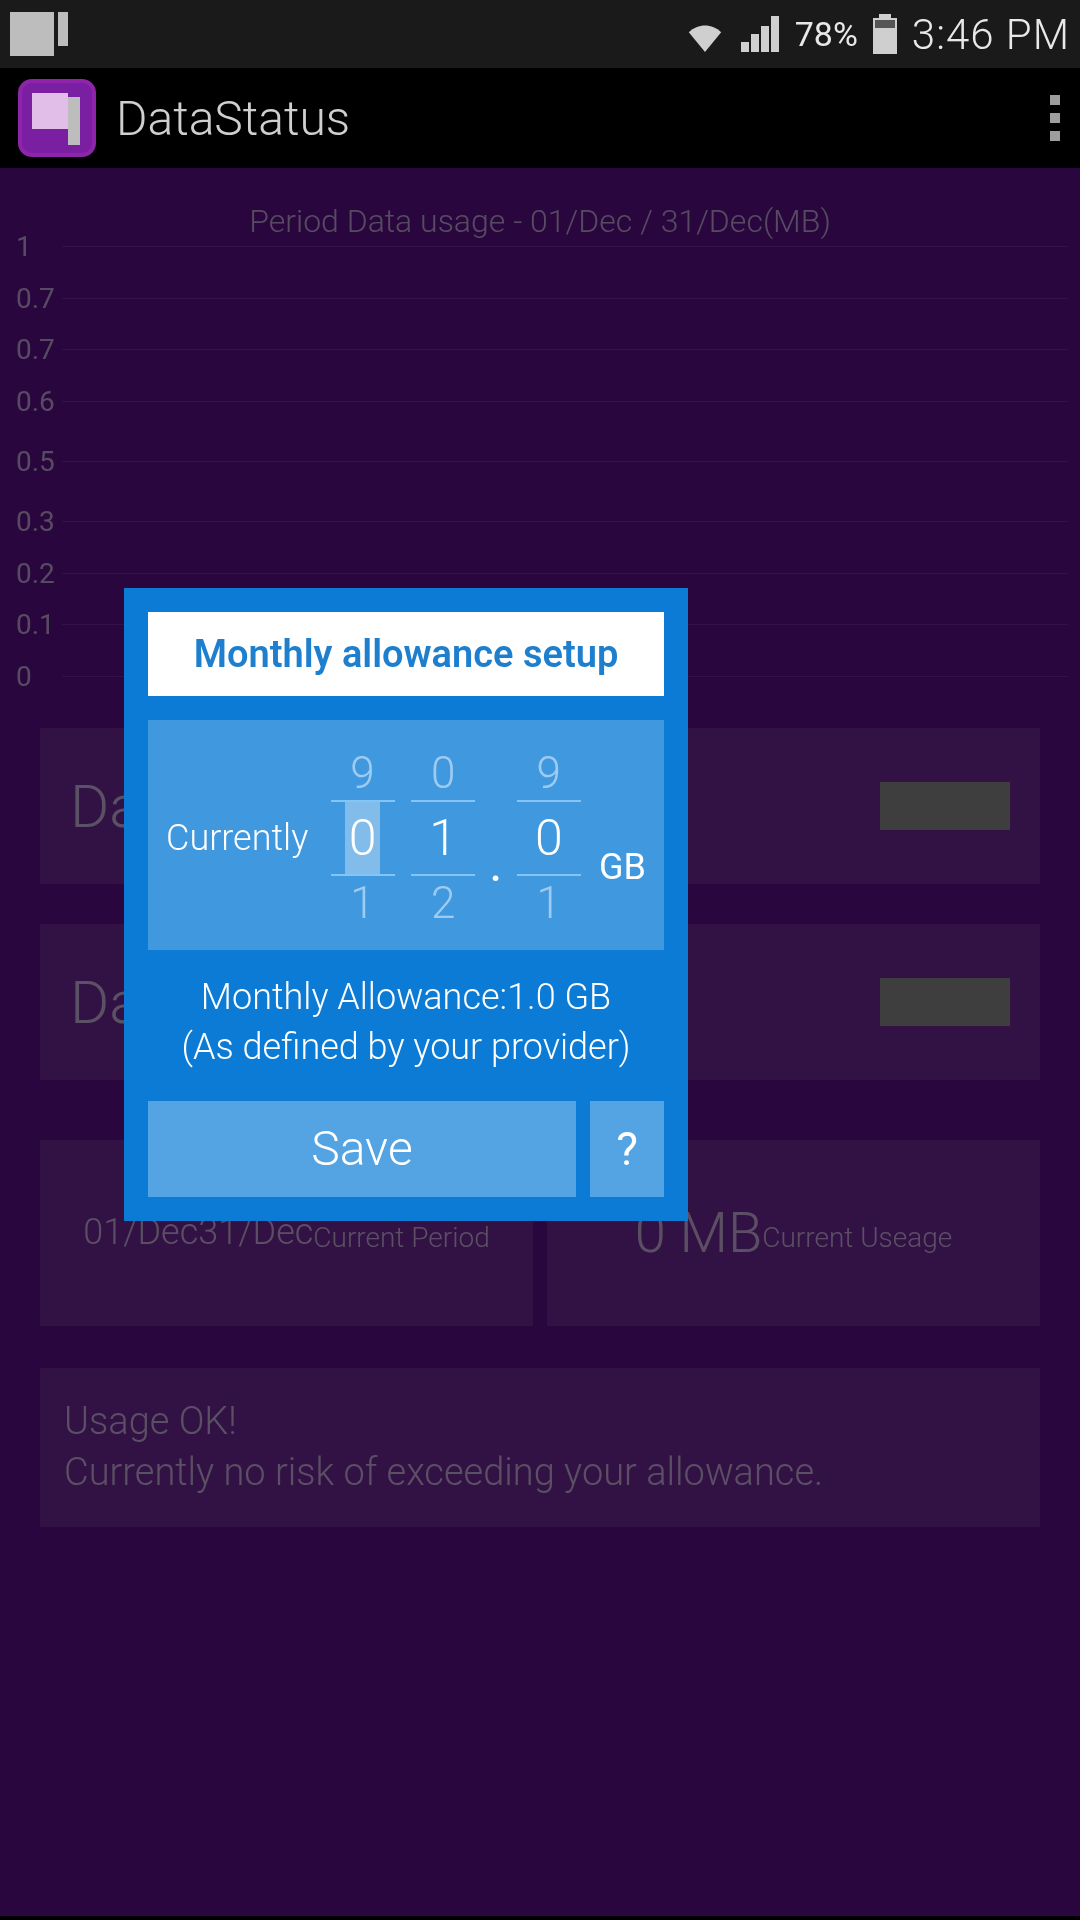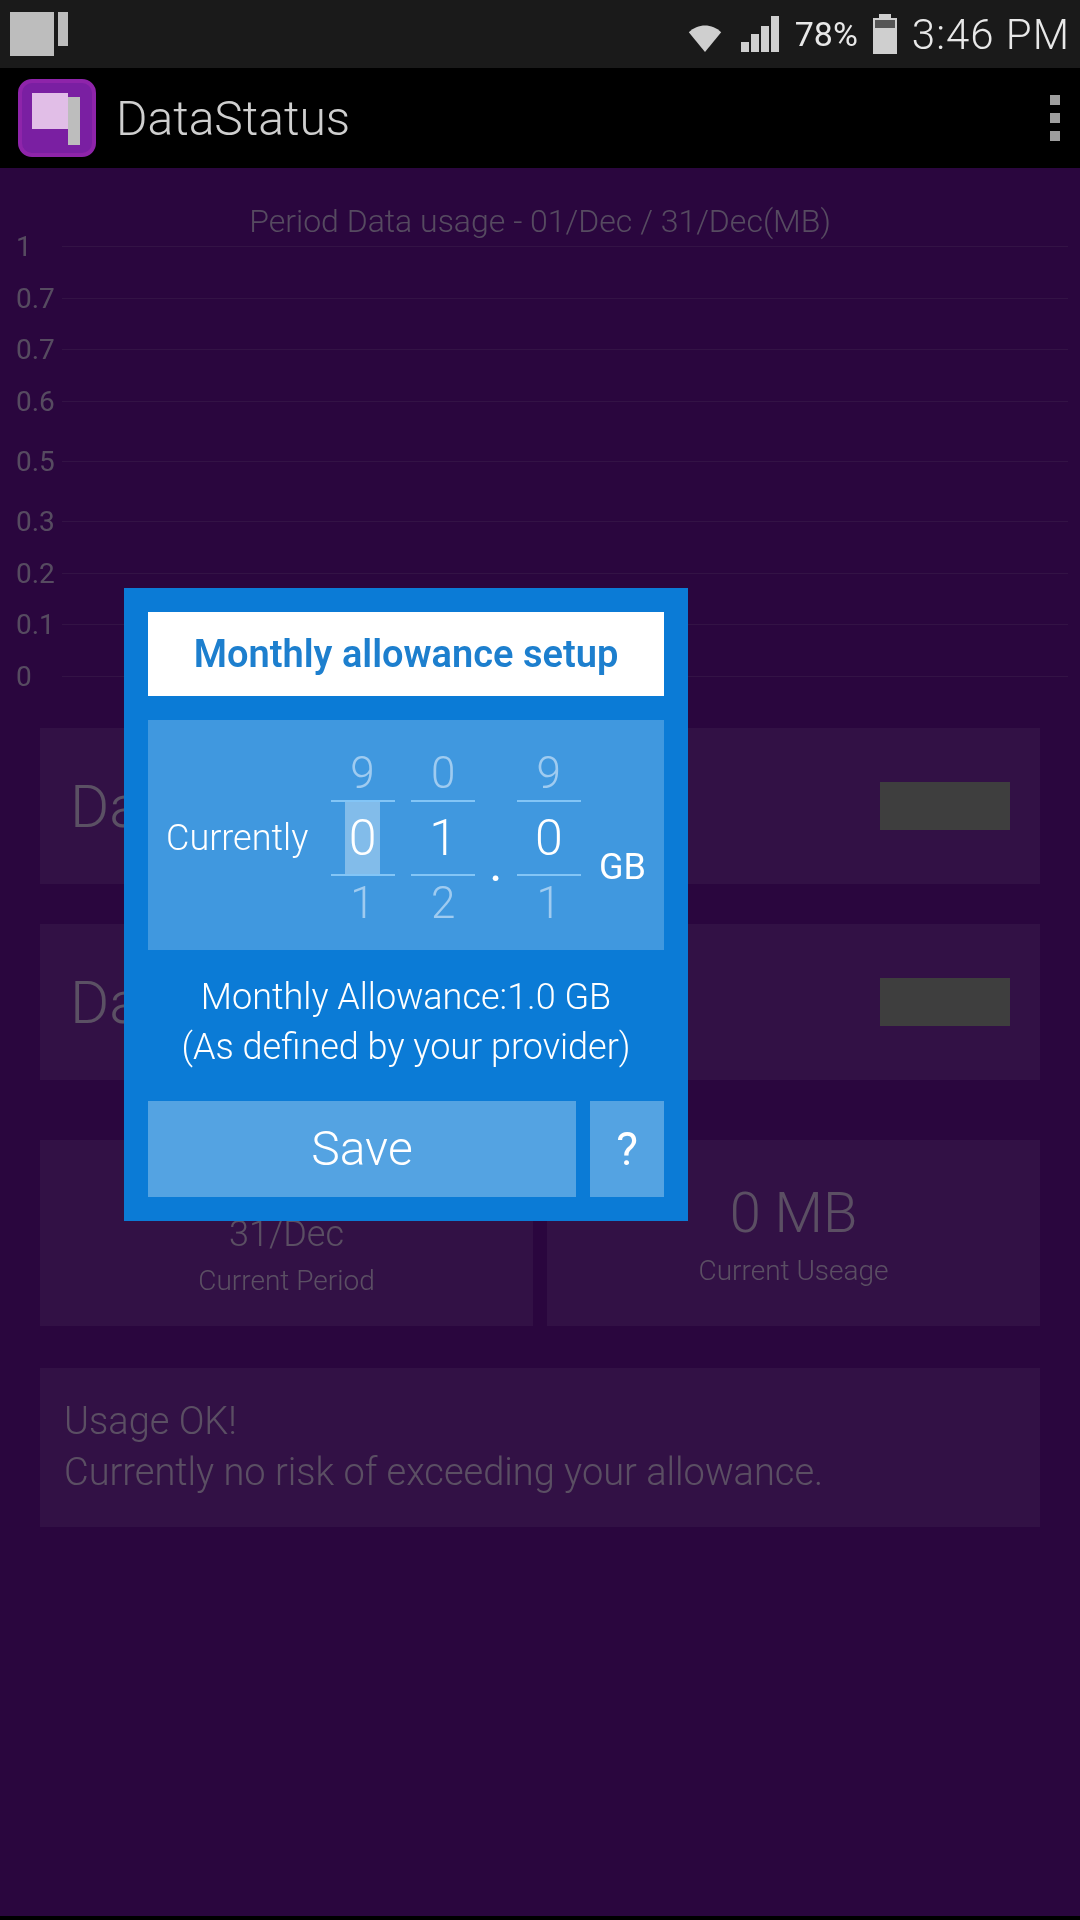--- a/index.html
+++ b/index.html
@@ -40,21 +40,21 @@
 
 
 .row-card { position:absolute; left:40px; right:40px; height:156px; background: rgba(128,60,168,0.55); display:flex; align-items:center; padding: 0 30px; justify-content: space-between; }
 .row-card .label { color:#cbb3de; font-size:60px; font-weight:300; }
 .row-bar { width:130px; height:48px; background:#8a8a8a; }
 .row1 { top:560px; }
 .row2 { top:756px; }
 
 
 .stats-row { position:absolute; left:40px; right:40px; top:972px; height:186px; display:flex; gap:14px; }
-.stat-card { flex:1; background: rgba(128,60,168,0.55); display:flex; flex-direction:column; justify-content:center; align-items:center; color:#c9b0dc; }
+.stat-card { flex:1; background: rgba(128,60,168,0.55); display:flex; flex-direction:row; justify-content:center; align-items:center; color:#c9b0dc; }
 .stat-big { font-size:56px; font-weight:300; }
 .stat-mid { font-size:36px; font-weight:300; line-height:1.2; }
 .stat-sub { font-size:28px; margin-top:8px; font-weight:300; }
 
 
 .usage-card { position:absolute; left:40px; right:40px; top:1200px; background: rgba(128,60,168,0.55); padding:28px 24px; color:#c9b0dc; font-size:38px; font-weight:300; line-height:1.35; }
 
 
 .dialog { position:absolute; z-index:10; left:124px; top:420px; width:564px; background:#0b7bd6; padding:24px; }
 .dialog-title { background:#fff; color:#1d7fce; text-align:center; font-size:38px; font-weight:600; padding:20px 8px; }

